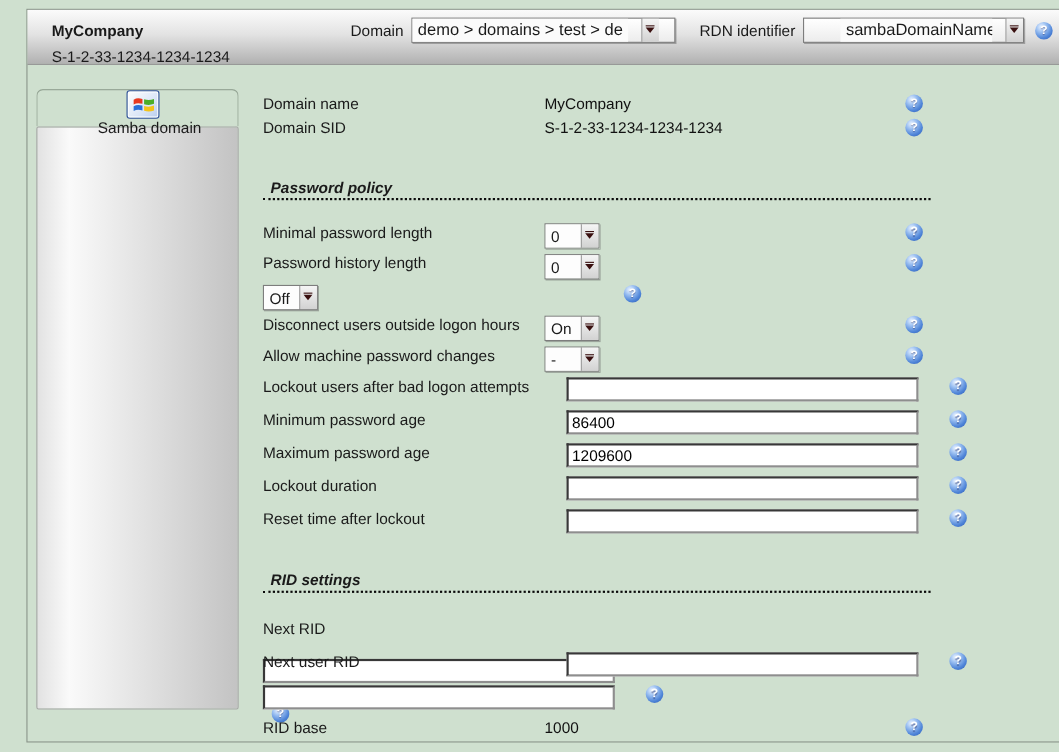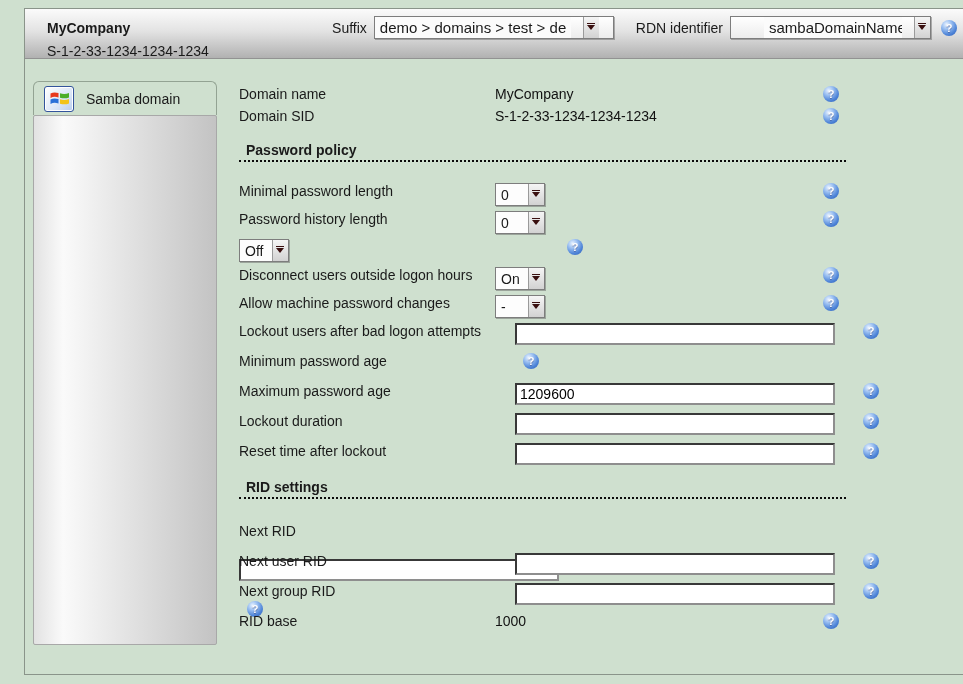--- a/index.html
+++ b/index.html
@@ -56,21 +56,21 @@
     background:radial-gradient(circle at 35% 28%,#eaf3ff 0%,#9dc1f2 30%,#4f85d8 65%,#2a58b4 100%);
     color:#ffffff;font-weight:bold;font-size:11px;line-height:16px;
     text-shadow:0 1px 1px rgba(0,0,60,.4);cursor:pointer;
   }
   
   .bodyrow{display:flex;}
   .sidebar{width:184px;margin-left:8px;margin-top:22px;flex:none;}
   .tab{
     box-sizing:border-box;height:34px;display:flex;align-items:center;
     border:1px solid #93a393;border-bottom:none;border-radius:6px 6px 0 0;
-    background:#cfe0cf;padding-left:10px;cursor:pointer;
+    background:#cfe0cf;padding-left:10px;cursor:pointer;flex-direction:column;
   }
   .winbox{
     width:30px;height:26px;box-sizing:border-box;flex:none;
     border:1px solid #33549c;border-radius:3px;
     background:linear-gradient(135deg,#ffffff 0%,#dbe6f7 60%,#b9cdee 100%);
     box-shadow:inset 0 0 0 1px #ffffff;
     display:flex;align-items:center;justify-content:center;
   }
   .tablabel{margin-left:12px;}
   .panel{
@@ -89,36 +89,36 @@
   .selrow{height:23px;margin-bottom:5px;}
   .inprow{height:24px;margin-bottom:6px;gap:20px;}
   .staticrow{height:22px;}
   .txt{
     box-sizing:border-box;width:320px;height:22px;
     border:2px solid;border-color:#383838 #8e8e8e #8e8e8e #383838;
     background:#ffffff;font-family:inherit;font-size:14px;color:#000;
     padding:0 3px;
   }
   .section{
-    width:600px;margin-top:12px;margin-bottom:21px;
-    border-bottom:2px dotted #0a0a0a;padding:0 0 2px 7px;
+    width:600px;margin-top:32px;margin-bottom:21px;
+    border-bottom:2px dotted #0a0a0a;padding:0 0 2px 7px;font-style:italic;
   }
   .section b{font-size:14px;}
   .gap24{margin-top:24px;flex-direction:column;}
 </style>
 </head>
 <body>
 
 <div class="frame">
 
   <div class="header">
     <div class="hrow1">
       <span class="htitle">MyCompany</span>
       <span class="hspacer"></span>
-      <span class="hlabel">Suffix</span>
+      <span class="hlabel">Domain</span>
       <span class="sel hsel sel-suffix">
         <span class="selv">demo &gt; domains &gt; test &gt; de</span>
         <span class="arr"></span>
       </span>
       <span class="hlabel" style="margin-left:22px;">RDN identifier</span>
       <span class="sel hsel sel-rdn">
         <span class="selv">sambaDomainName</span>
         <span class="arr"></span>
       </span>
       <span class="help">?</span>
@@ -217,20 +217,23 @@
       <div class="row inprow">
         <span class="lbl">Lockout users after bad logon attempts</span>
         <span class="fieldslot">
           <input class="txt" type="text" value="" style="">
         </span>
         <span class="help">?</span>
       </div>
 
       <div class="row inprow">
         <span class="lbl">Minimum password age</span>
+        <span class="fieldslot">
+          <input class="txt" type="text" value="86400" style="">
+        </span>
         <span class="help">?</span>
       </div>
 
       <div class="row inprow">
         <span class="lbl">Maximum password age</span>
         <span class="fieldslot">
           <input class="txt" type="text" value="1209600" style="">
         </span>
         <span class="help">?</span>
       </div>
@@ -265,21 +268,20 @@
 
       <div class="row inprow">
         <span class="lbl">Next user RID</span>
         <span class="fieldslot">
           <input class="txt" type="text" value="" style="">
         </span>
         <span class="help">?</span>
       </div>
 
       <div class="row inprow">
-        <span class="lbl">Next group RID</span>
         <span class="fieldslot">
           <input class="txt" type="text" value="" style="">
         </span>
         <span class="help">?</span>
       </div>
 
       <div class="row staticrow">
         <span class="lbl">RID base</span>
         <span class="val">1000</span>
         <span class="help">?</span>

